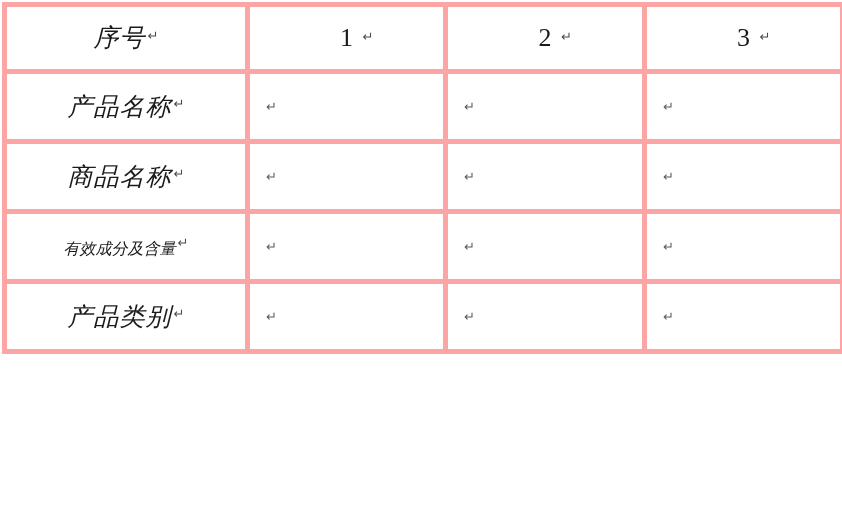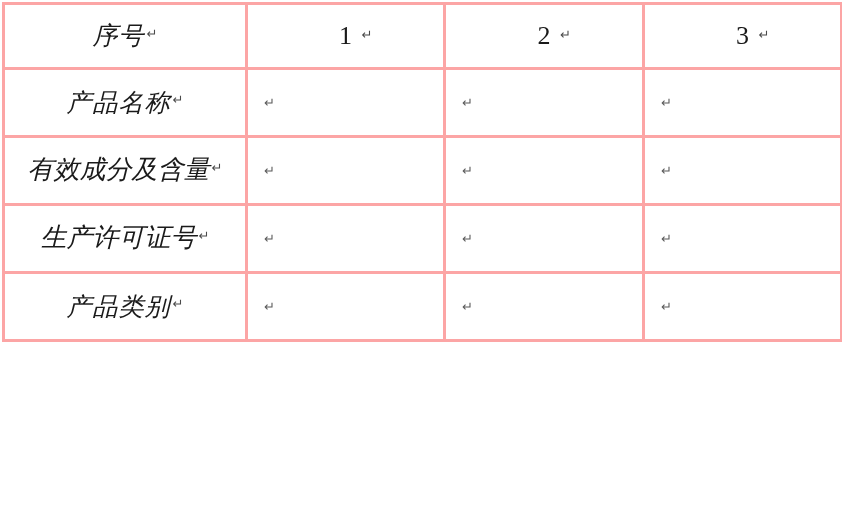--- a/index.html
+++ b/index.html
@@ -20,21 +20,21 @@
     height: 520px;
     box-sizing: border-box;
   }
   table.product-table {
     border-collapse: collapse;
     table-layout: fixed;
     width: 838px;
     margin: 2px 0 0 2px;
   }
   table.product-table td {
-    border: 3px solid #fca5a5;
+    border: 5px solid #fca5a5;
     padding: 0;
     vertical-align: middle;
     background: #ffffff;
     margin-left: 12px;
   }
   
   col.c-label { width: 243px; }
   col.c-data  { width: 198px; }
   col.c-data2 { width: 199px; }
   col.c-data3 { width: 198px; }
@@ -52,21 +52,21 @@
     display: inline-block;
     font-family: "Liberation Serif", serif;
     font-style: italic;
     font-size: 25px;
     letter-spacing: 1px;
     color: #1a1a1a;
     line-height: 1.1;
     white-space: nowrap;
   }
   .label-text.small {
-    font-size: 26px;
+    font-size: 16px;
     letter-spacing: 0px;
   }
   .head-num {
     display: block;
     text-align: center;
     font-family: "Liberation Serif", serif;
     font-size: 26px;
     color: #1a1a1a;
   }
   .mark {
@@ -131,51 +131,51 @@
             <span class="data-mark">↵</span>
           </td>
         <td class="data-cell">
             <span class="data-mark">↵</span>
           </td>
         <td class="data-cell">
             <span class="data-mark">↵</span>
           </td>
       </tr>
 
+      <tr class="row-body">
+        <td class="label-cell">
+          <span class="label-text">商品名称</span><span class="mark">↵</span>
+        </td>
+        <td class="data-cell">
+            <span class="data-mark">↵</span>
+          </td>
+        <td class="data-cell">
+            <span class="data-mark">↵</span>
+          </td>
+        <td class="data-cell">
+            <span class="data-mark">↵</span>
+          </td>
+      </tr>
 
       <tr class="row-body">
         <td class="label-cell">
           <span class="label-text small">有效成分及含量</span><span class="mark">↵</span>
         </td>
         <td class="data-cell">
             <span class="data-mark">↵</span>
           </td>
         <td class="data-cell">
             <span class="data-mark">↵</span>
           </td>
         <td class="data-cell">
             <span class="data-mark">↵</span>
           </td>
       </tr>
 
 
-      <tr class="row-body">
-        <td class="label-cell">
-          <span class="label-text small">生产许可证号</span><span class="mark">↵</span>
-        </td>
-        <td class="data-cell">
-            <span class="data-mark">↵</span>
-          </td>
-        <td class="data-cell">
-            <span class="data-mark">↵</span>
-          </td>
-        <td class="data-cell">
-            <span class="data-mark">↵</span>
-          </td>
-      </tr>
 
 
       <tr class="row-body">
         <td class="label-cell">
           <span class="label-text">产品类别</span><span class="mark">↵</span>
         </td>
         <td class="data-cell">
             <span class="data-mark">↵</span>
           </td>
         <td class="data-cell">

